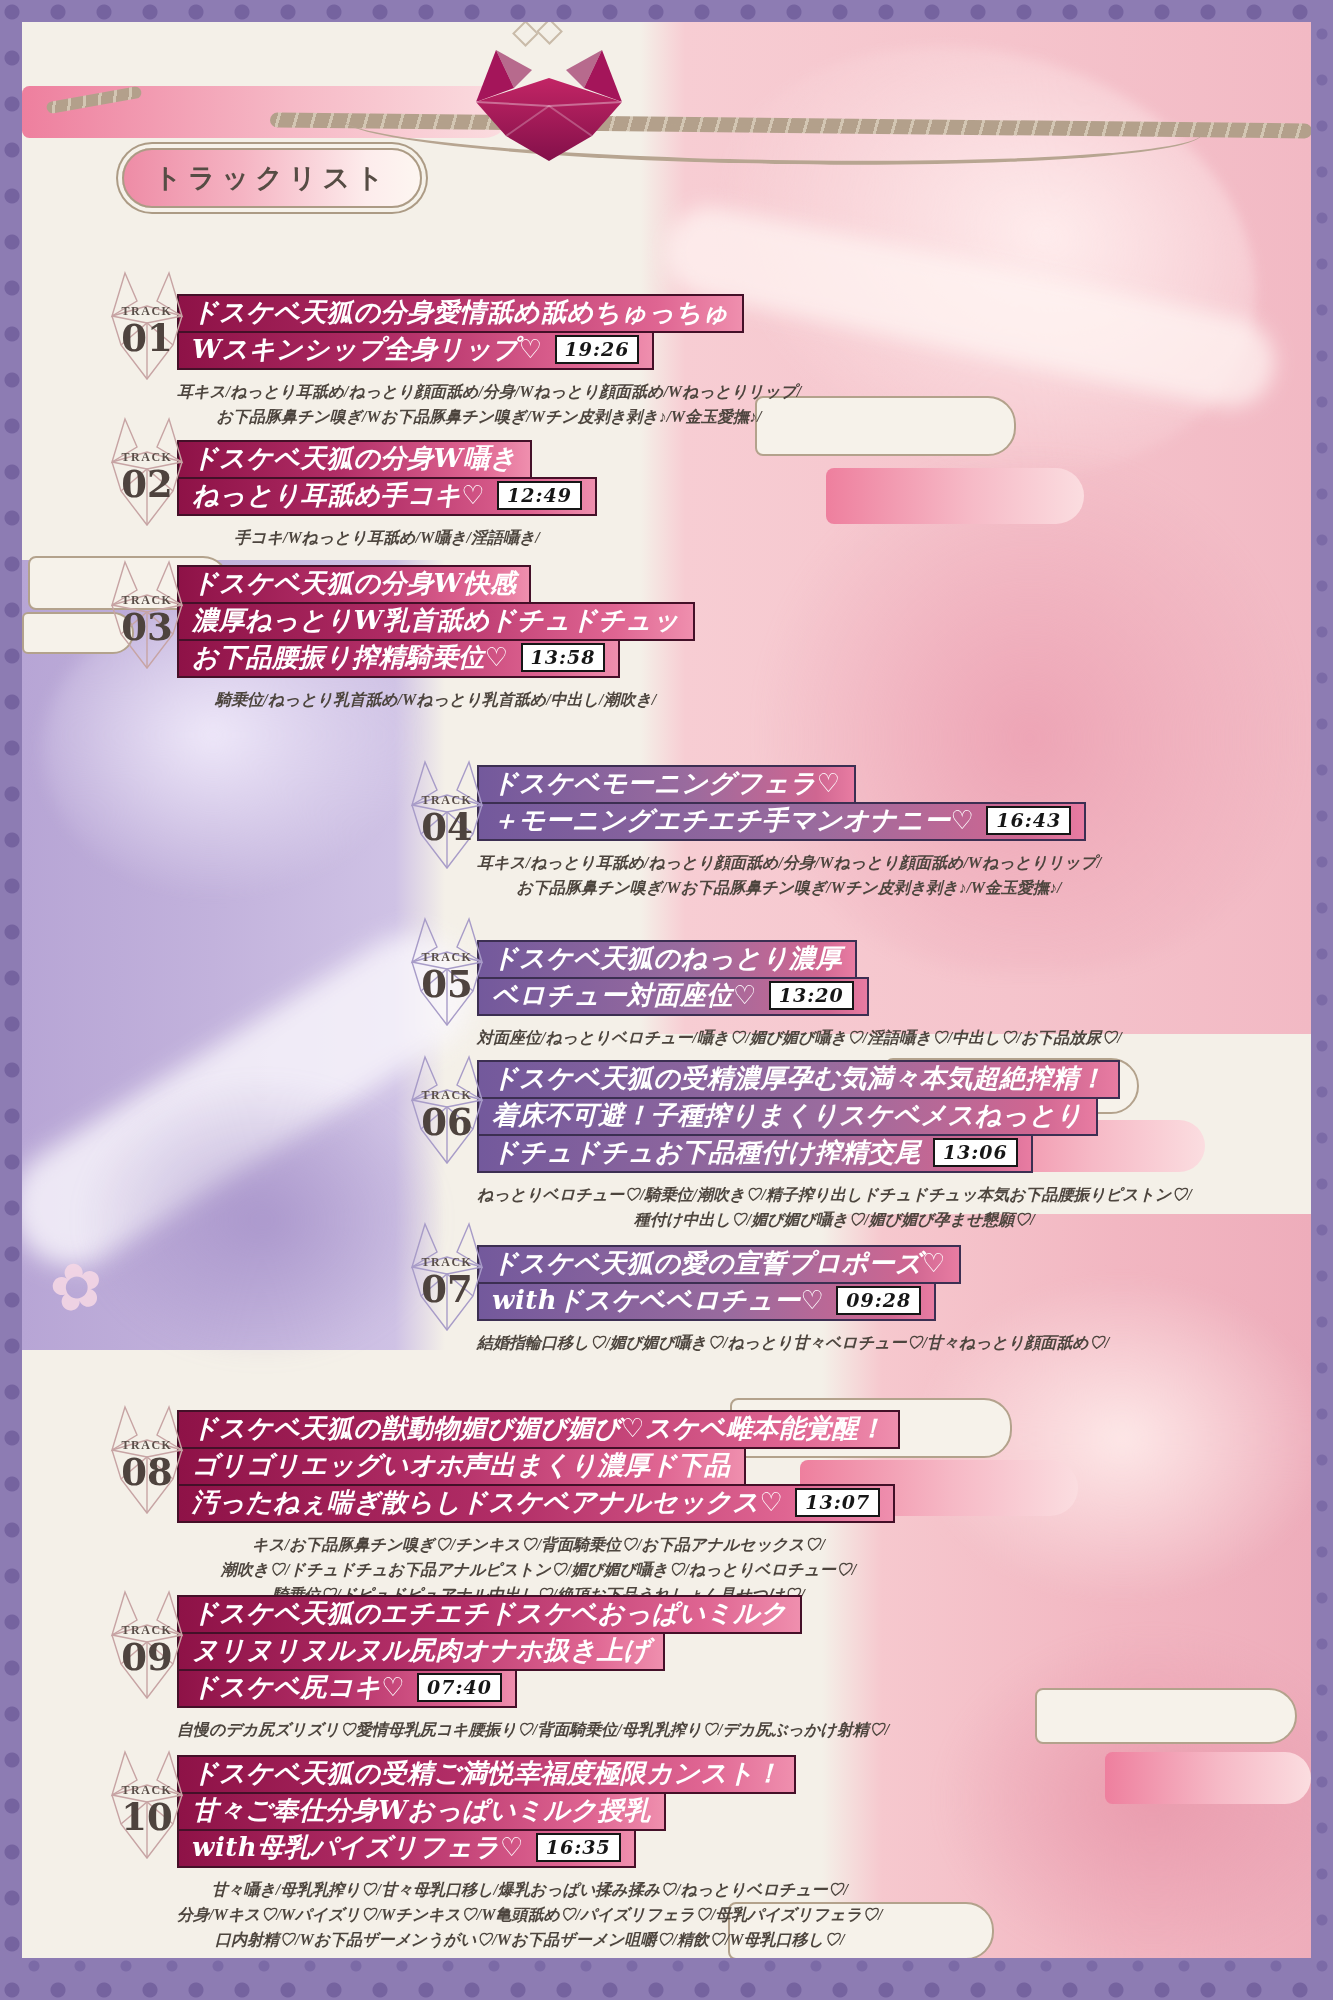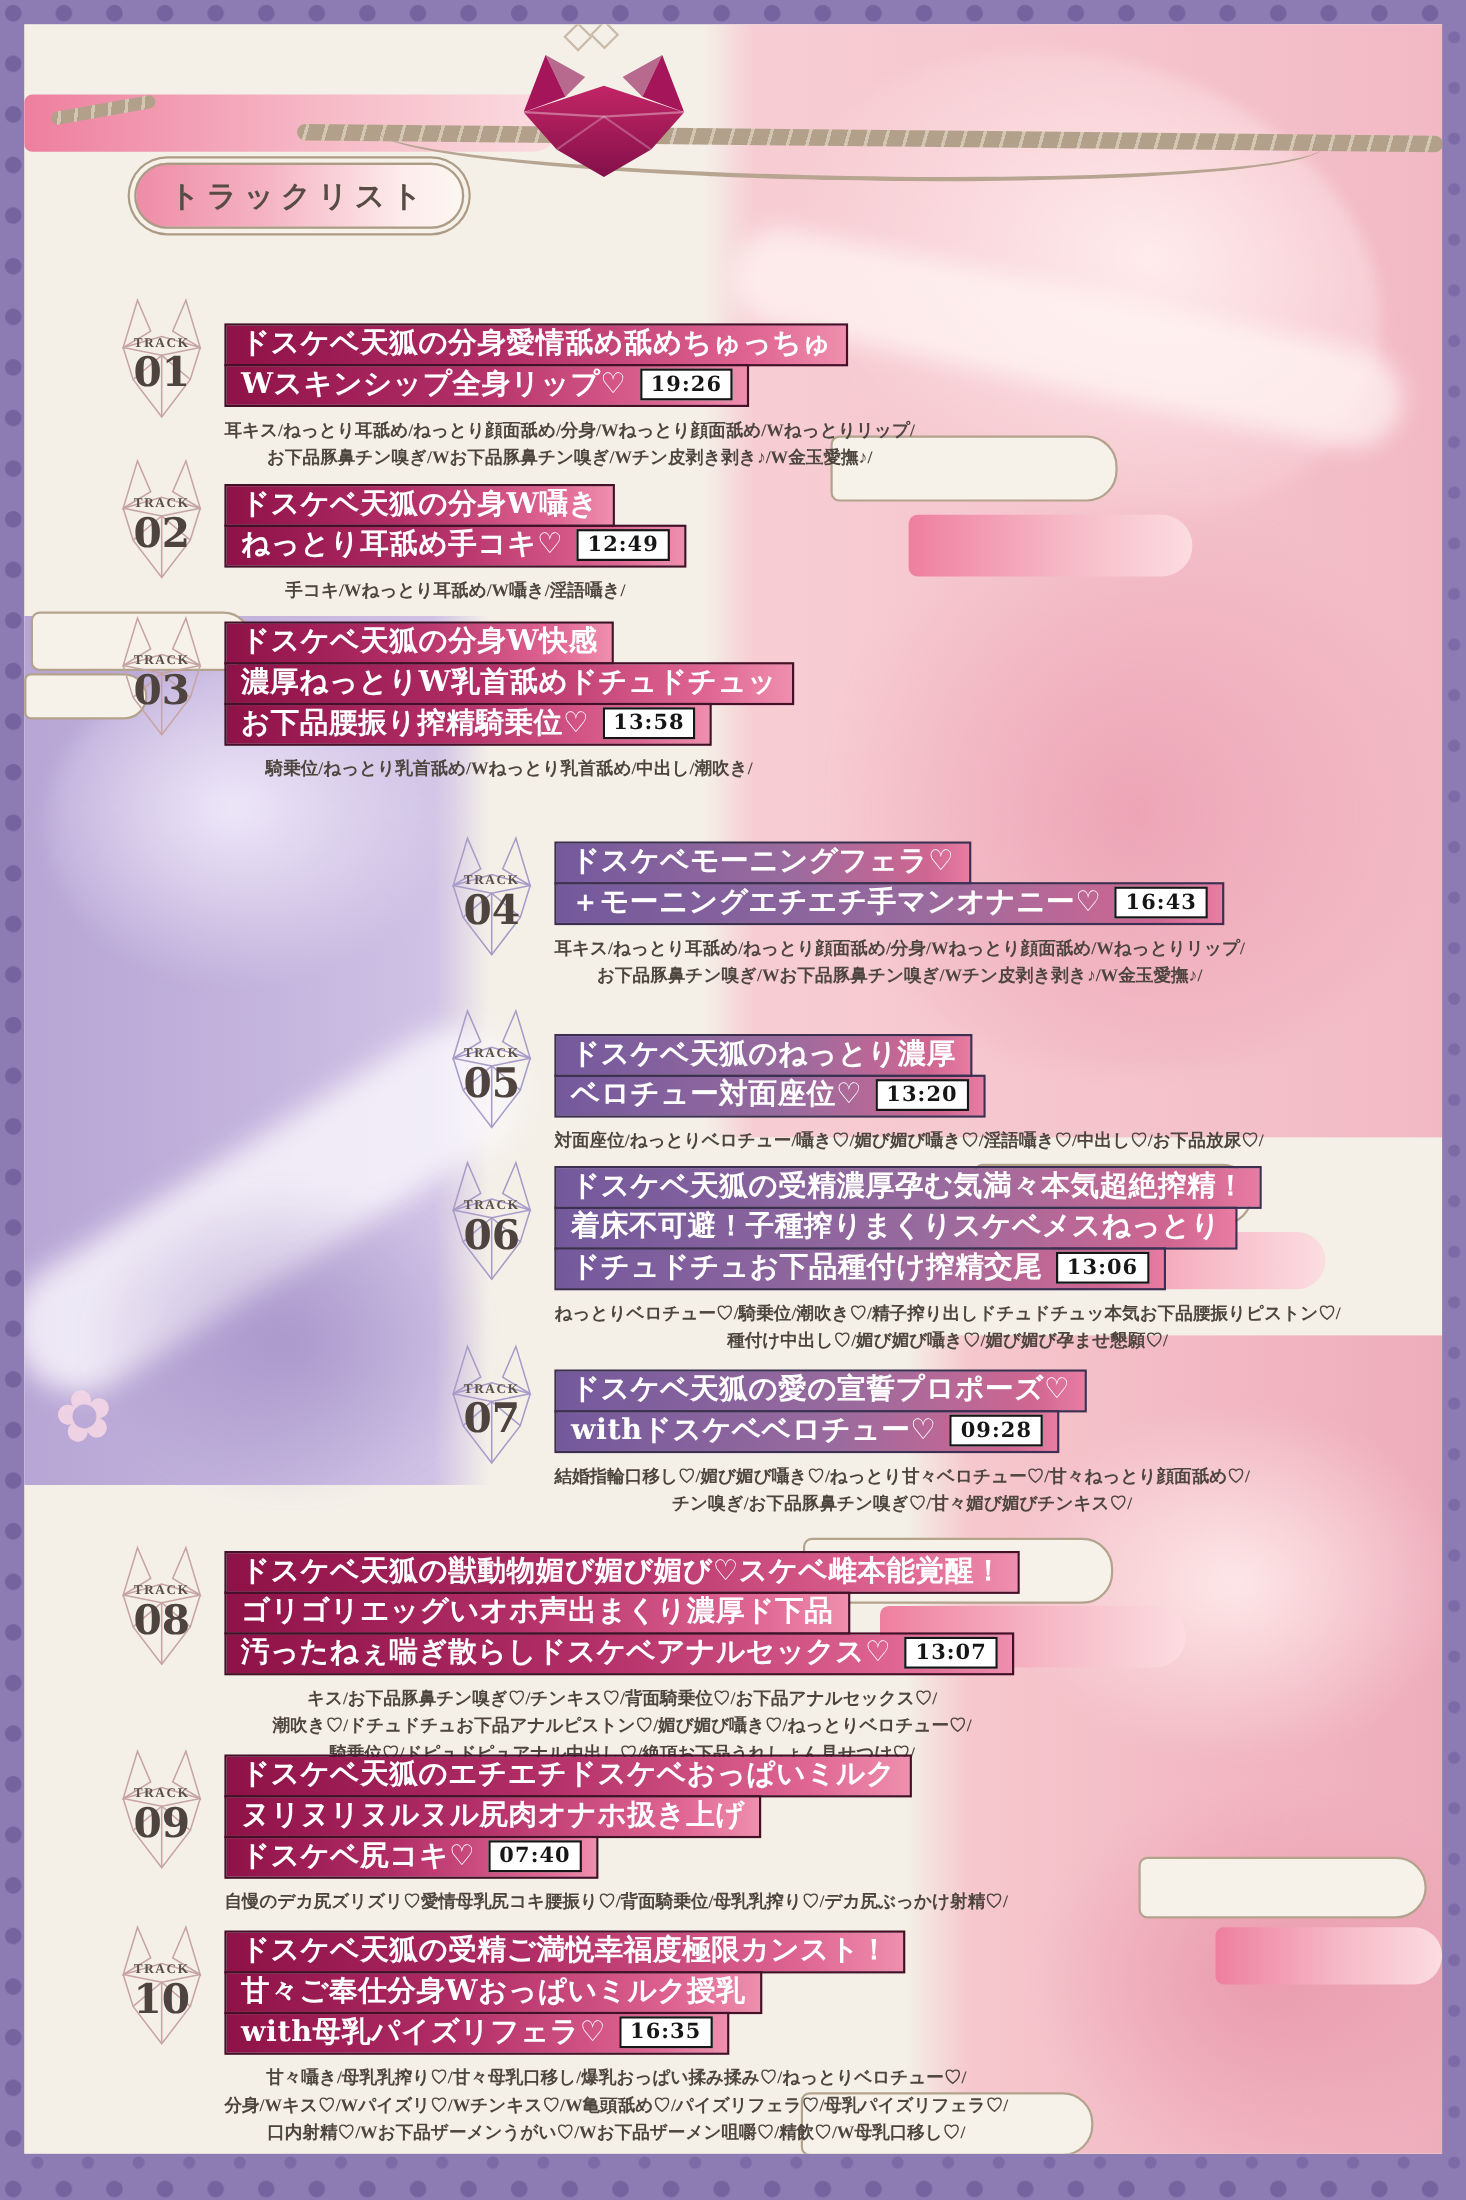--- a/index.html
+++ b/index.html
@@ -61,21 +61,21 @@
      display:flex;align-items:center;justify-content:center;
      font-size:27px;font-weight:bold;color:#564c44;letter-spacing:6px;z-index:6;}
   
   .track{position:absolute;z-index:5;}
   .badge{position:absolute;left:10px;width:74px;height:112px;}
   .badge svg{position:absolute;left:0;top:0;}
   .badge .badge-label{position:absolute;left:0;top:34px;width:74px;text-align:center;
      font-size:12px;letter-spacing:1.5px;color:#5a4f49;font-weight:bold;}
   .badge .badge-number{position:absolute;left:0;top:46px;width:74px;text-align:center;
      font-size:37px;font-weight:bold;color:#4e433e;font-family:"DejaVu Serif",serif;}
-  .t-content{margin-left:104px;}
+  .t-content{margin-left:77px;font-style:italic;}
   .title-line{display:block;width:max-content;color:#fff;font-weight:bold;
      font-size:26px;line-height:31px;padding:1px 13px 3px 13px;border:2px solid #441028;
      font-family:"DejaVu Serif","Liberation Serif",serif;letter-spacing:.5px;}
   .title-line + .title-line{margin-top:-2px;}
   .m .title-line{background:linear-gradient(90deg,#8e1247,#b12d66 45%,#df6592 85%,#ef8fae);border-color:#441028;}
   .p .title-line{background:linear-gradient(90deg,#73599c,#996b9e 55%,#cf6691 90%,#e87ca2);border-color:#3c2f52;}
   .duration{display:inline-block;background:#ffffff;color:#161616;border:2px solid #161616;
      padding:0 8px;margin-left:12px;font-size:19px;line-height:25px;font-weight:bold;
      font-family:"DejaVu Serif",serif;letter-spacing:1px;vertical-align:2px;}
   .tags{margin-top:9px;}
@@ -320,21 +320,20 @@
       <div class="badge-label">TRACK</div>
       <div class="badge-number">07</div>
     </div>
     <div class="t-content">
       <div class="title-box">
               <div class="title-line"><span>ドスケベ天狐の愛の宣誓プロポーズ♡</span></div>
               <div class="title-line"><span>withドスケベベロチュー♡</span><span class="duration">09:28</span></div>
             </div>
       <div class="tags">
               <div class="tag-line">結婚指輪口移し♡/媚び媚び囁き♡/ねっとり甘々ベロチュー♡/甘々ねっとり顔面舐め♡/</div>
-              <div class="tag-line">チン嗅ぎ/お下品豚鼻チン嗅ぎ♡/甘々媚び媚びチンキス♡/</div>
             </div>
     </div>
   </div>
         <div class="track m" style="top: 1388px; left: 78px;">
     <div class="badge" style="top: -6px;">
       <svg width="74" height="112" viewBox="0 0 74 112">
         <g fill="none" stroke="#c7a4a4" stroke-width="1.4" class="foxstroke">
           <path d="M15,3 L2,46 L27,31 Z"></path>
           <path d="M59,3 L72,46 L47,31 Z"></path>
           <path d="M2,46 L37,36 L72,46"></path>

